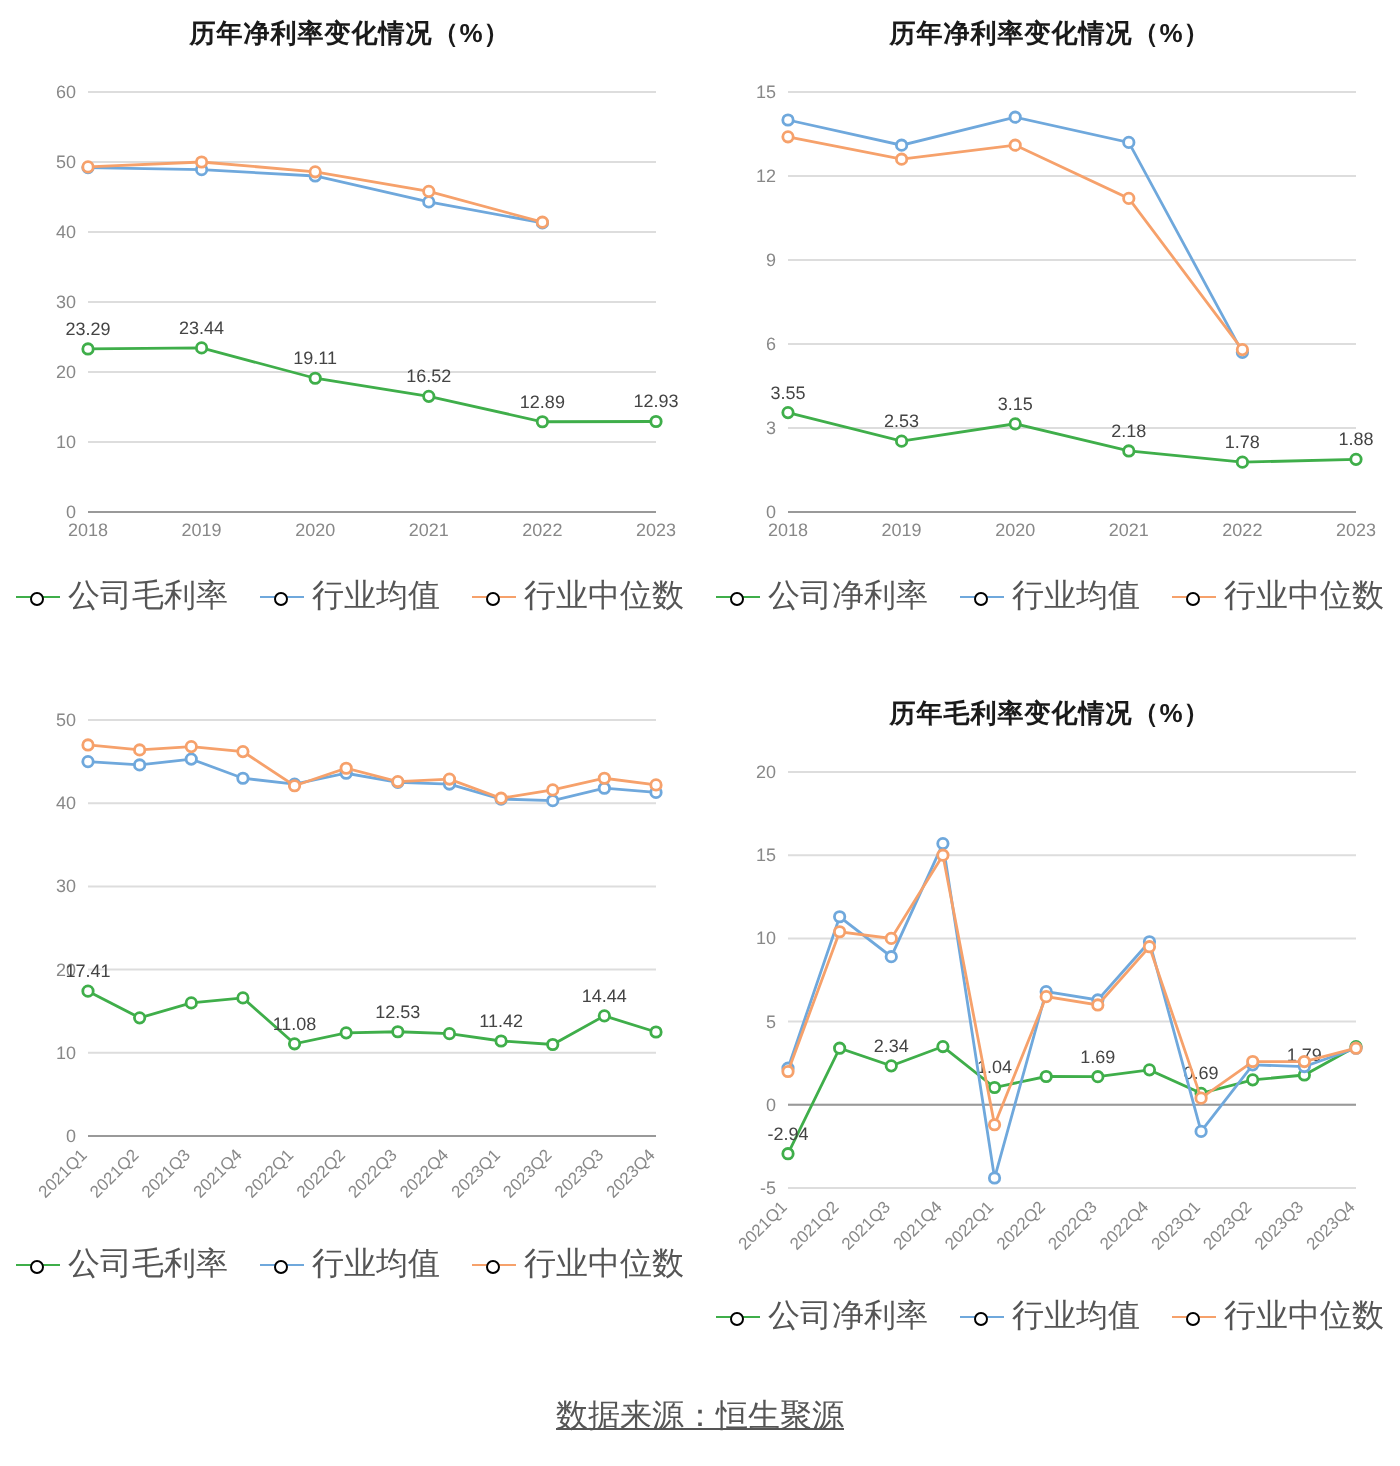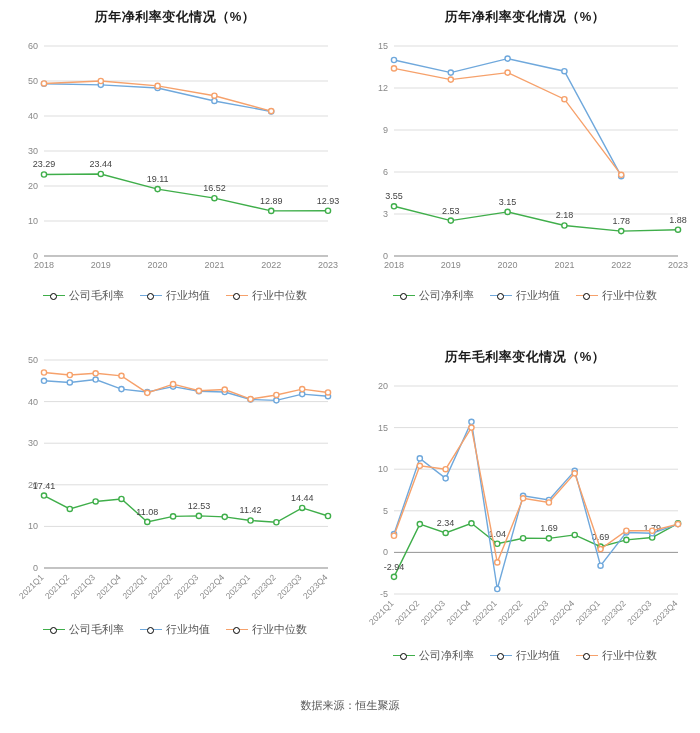--- a/index.html
+++ b/index.html
@@ -28,35 +28,36 @@
     position:relative;
     margin:10px 10px 0 10px;
     height:250px;
   }
   .plot svg{display:block;}
   .legend{
     display:flex;
     justify-content:center;
     align-items:center;
     gap:16px;
-    font-size:11px;
+    font-size:16px;
     color:#555;
     margin-top:2px;
   }
   .legend .item{display:flex;align-items:center;gap:4px;}
   .legend .ln{width:22px;height:0;border-top:1.4px solid #000;position:relative;}
   .legend .ln::after{
     content:"";position:absolute;left:7px;top:-3.5px;width:7px;height:7px;border-radius:50%;
     background:#fff;border:1.4px solid #000;box-sizing:border-box;
   }
   .source{
     text-align:center;
-    font-size:11px;
+    font-size:16px;
     color:#555;
     margin-top:18px;
+    text-decoration:underline;
   }
   .axis-txt{font-size:9px;fill:#888;}
   .dlabel{font-size:9px;fill:#444;}
   .xrot{font-size:8.5px;fill:#888;}
 </style>
 </head>
 <body>
 
 <div class="grid">
 

